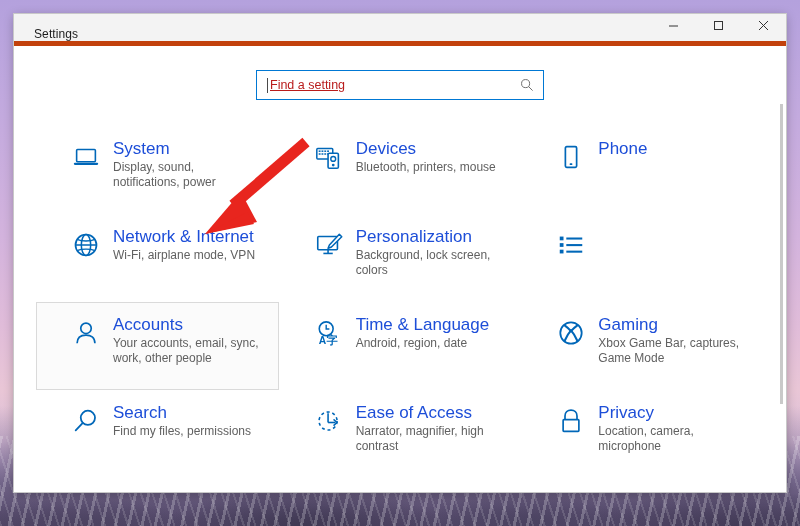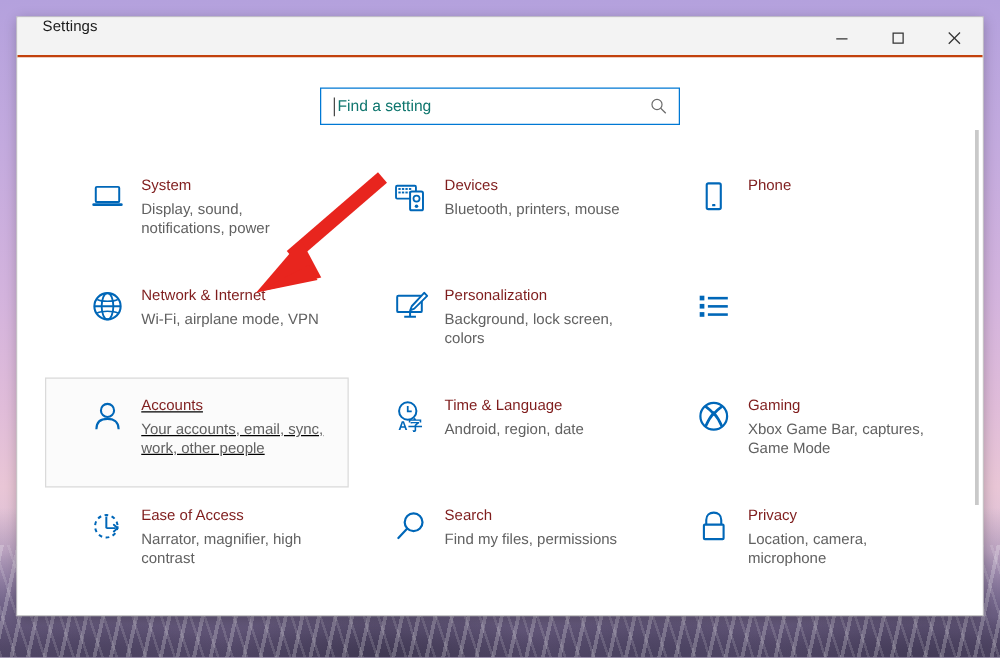--- a/index.html
+++ b/index.html
@@ -35,22 +35,22 @@
   
   #settings-window{
     position:absolute; left:14px; top:14px; width:772px; height:478px;
     background:#ffffff;
     box-shadow:0 0 0 1px #c8c8c8, 0 2px 10px rgba(0,0,0,.28);
     display:flex; flex-direction:column;
   }
   .titlebar{
     height:32px; flex:0 0 32px;
     background:#f3f3f3;
-    display:flex; align-items:flex-start;
-    border-bottom:2px solid #c2410c;
+    display:flex; align-items:flex-end;
+    border-bottom:5px solid #c2410c;
   }
   .titlebar .title{
     font-size:12px; color:#1b1b1b; padding-left:20px; letter-spacing:.1px;
   }
   .win-buttons{ margin-left:auto; display:flex; height:32px; }
   .win-btn{
     width:45px; height:32px; display:flex; align-items:center; justify-content:center;
     cursor:default;
   }
   .win-btn svg{ display:block; }
@@ -63,42 +63,42 @@
   }
   .search-box{
     width:288px; height:30px; border:1px solid #0078d4;
     display:flex; align-items:center; background:#fff;
     position:relative;
   }
   .caret{
     width:1px; height:15px; background:#4a4a4a; margin-left:10px;
   }
   .search-placeholder{
-    font-size:12.5px; color:#0f766e; padding-left:2px; flex:1;
+    font-size:12.5px; color:#b91c1c; padding-left:2px; flex:1;text-decoration:underline;
   }
   .search-icon{ margin-right:9px; display:flex; }
   
   .tiles{
     margin:26px 22px 0 22px;
     display:grid;
     grid-template-columns:repeat(3, 1fr);
     grid-auto-rows:88px;
   }
   .tile{
     display:flex; align-items:flex-start; padding:12px 14px 0 28px;
     border:1px solid transparent; cursor:default;
   }
-  .tile.hovered{ border:1px solid #dadada; background:#fbfbfb;text-decoration:underline; }
+  .tile.hovered{ border:1px solid #dadada; background:#fbfbfb; }
   .tile .ticon{
     width:42px; flex:0 0 42px; display:flex; justify-content:center;
     padding-top:3px;
   }
   .tile .ttext{ padding-left:6px; padding-top:0px; }
   .tile .tname{
-    font-size:12px; color:#7f1d1d; line-height:19px; white-space:nowrap;
+    font-size:17px; color:#1d4ed8; line-height:19px; white-space:nowrap;
   }
   .tile .tdesc{
     font-size:12px; color:#616161; line-height:15px; margin-top:2px;
     max-width:168px;
   }
   
   .scrollbar{
     position:absolute; right:3px; top:58px; width:3px; height:300px;
     background:#c9c9c9;
   }
@@ -290,42 +290,42 @@
         </div>
         <div class="ttext">
           <div class="tname">Gaming</div>
           <div class="tdesc">Xbox Game Bar, captures, Game Mode</div>
         </div>
       </div>
 
       <div class="tile">
         <div class="ticon">
           <svg width="30" height="30" viewBox="0 0 32 32">
+            <circle cx="18" cy="12.6" r="7.6" fill="none" stroke="#0067b8" stroke-width="1.9"></circle>
+            <line x1="12.6" y1="18" x2="5" y2="26" stroke="#0067b8" stroke-width="1.9" stroke-linecap="round"></line>
+          </svg>
+        </div>
+        <div class="ttext">
+          <div class="tname">Search</div>
+          <div class="tdesc">Find my files, permissions</div>
+        </div>
+      </div>
+
+      <div class="tile">
+        <div class="ticon">
+          <svg width="30" height="30" viewBox="0 0 32 32">
             <circle cx="15" cy="16" r="9.6" fill="none" stroke="#0067b8" stroke-width="1.7" stroke-dasharray="3.2 3"></circle>
             <path d="M15 7.6 V17.6" stroke="#0067b8" stroke-width="1.7"></path>
             <path d="M15 17.6 H23" stroke="#0067b8" stroke-width="1.7"></path>
             <path d="M21.4 14.8 L24.6 17.6 L21.4 20.4" fill="none" stroke="#0067b8" stroke-width="1.7" stroke-linejoin="round" stroke-linecap="round"></path>
           </svg>
         </div>
         <div class="ttext">
           <div class="tname">Ease of Access</div>
           <div class="tdesc">Narrator, magnifier, high contrast</div>
-        </div>
-      </div>
-
-      <div class="tile">
-        <div class="ticon">
-          <svg width="30" height="30" viewBox="0 0 32 32">
-            <circle cx="18" cy="12.6" r="7.6" fill="none" stroke="#0067b8" stroke-width="1.9"></circle>
-            <line x1="12.6" y1="18" x2="5" y2="26" stroke="#0067b8" stroke-width="1.9" stroke-linecap="round"></line>
-          </svg>
-        </div>
-        <div class="ttext">
-          <div class="tname">Search</div>
-          <div class="tdesc">Find my files, permissions</div>
         </div>
       </div>
 
       <div class="tile">
         <div class="ticon">
           <svg width="30" height="30" viewBox="0 0 32 32">
             <path d="M9.6 14.6 V10.6 C9.6 6.8, 12.4 4.4, 16 4.4 C19.6 4.4, 22.4 6.8, 22.4 10.6 V14.6" fill="none" stroke="#0067b8" stroke-width="1.8"></path>
             <rect x="7.6" y="14.6" width="16.8" height="12.4" rx="0.8" fill="none" stroke="#0067b8" stroke-width="1.8"></rect>
           </svg>
         </div>

